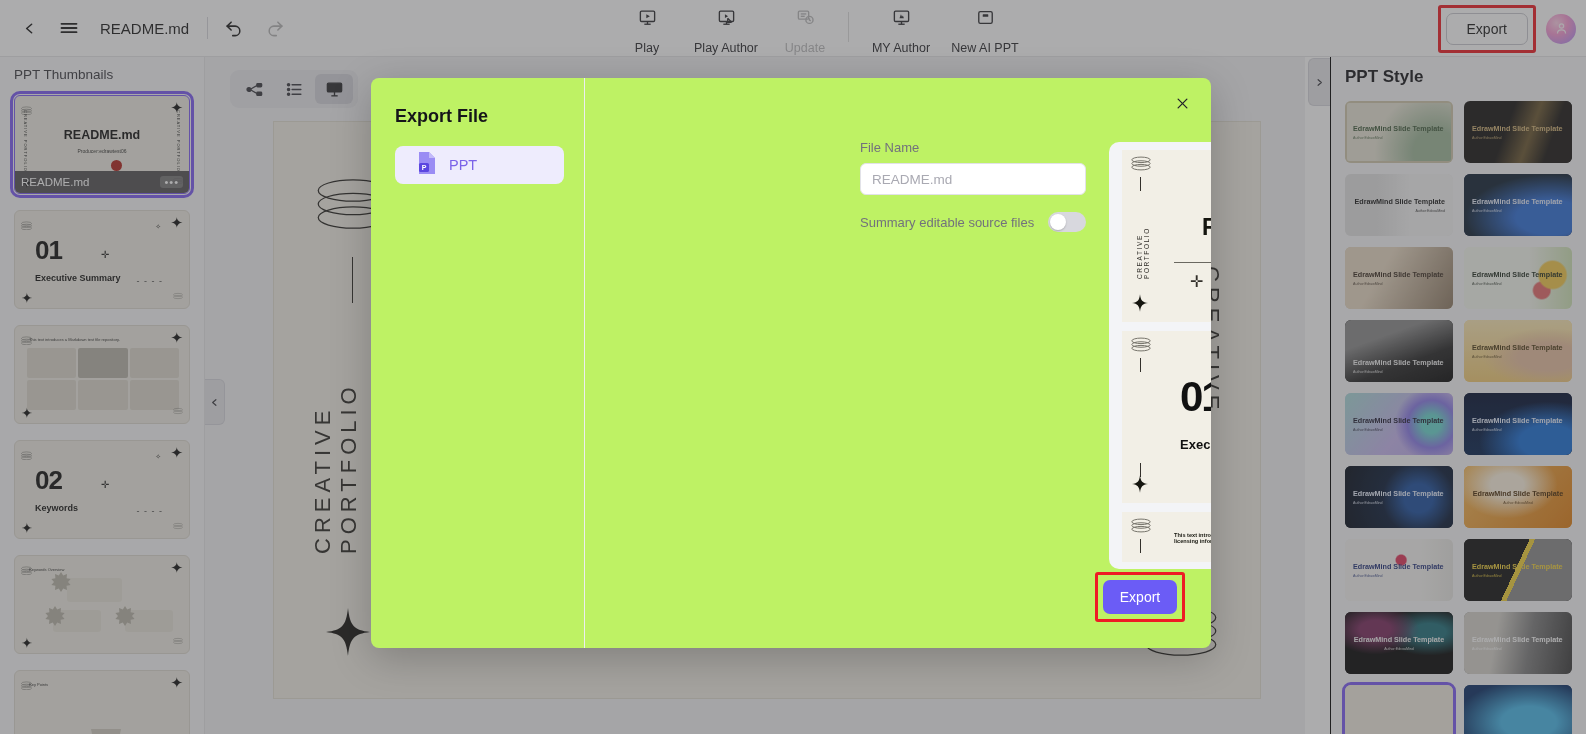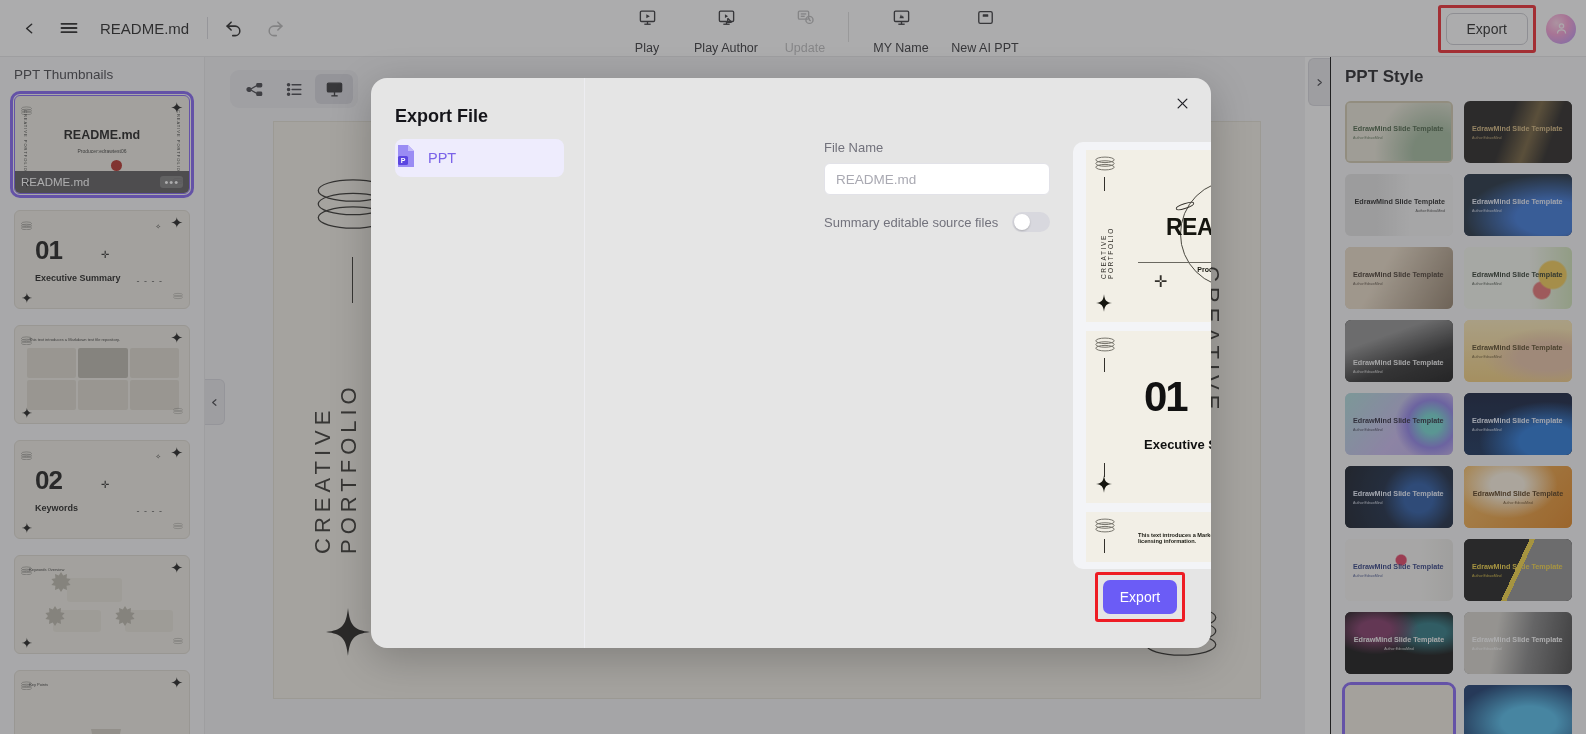--- a/index.html
+++ b/index.html
@@ -143,28 +143,29 @@
   .collapse-r {
     position:absolute; right:256px; top:58px; width:22px; height:48px;
     background:#e6e6ea; border-radius:6px 0 0 6px; border:1px solid #d6d6dc; border-right:none;
     display:flex;align-items:center;justify-content:center; cursor:pointer; z-index:6;
   }
 
   
   .backdrop { position:absolute; inset:0; background: rgba(70,70,74,.45); z-index:20; }
   .modal {
     position:absolute; left:371px; top:78px; width:840px; height:570px;
-    background:#e5e5e5; border-radius:16px; z-index:21; display:flex; overflow:hidden;
+    background:#bef264; border-radius:8px; z-index:21; display:flex; overflow:hidden;
     box-shadow: 0 10px 40px rgba(0,0,0,.22);
+    gap: 36px;
   }
   .m-left { width: 214px; border-right:1px solid #ededf1; padding: 28px 20px 0 24px; }
   .m-title { font-size:18px; font-weight:bold; color:#15151a; }
   .fmt {
-    margin-top: 12px; height: 38px; border-radius:8px; background:#eeecfd;
-    display:flex; align-items:center; gap:11px; padding-left:0; cursor:pointer;
+    margin-top: 19px; height: 38px; border-radius:8px; background:#eeecfd;
+    display:flex; align-items:center; gap:11px; padding-left:21px; cursor:pointer;
   }
   .fmt .nm { font-size:14.5px; color:#7b63e8; }
   .m-right { flex:1; position:relative; padding: 26px 26px 0 26px; }
   .m-close { position:absolute; right:16px; top:12px; width:26px;height:26px; display:flex;align-items:center;justify-content:center;cursor:pointer;}
 
   .form { position:absolute; left:239px; top:62px; width:226px; }
   .flabel { font-size:13px; color:#72727c; }
   .finput {
     margin-top:8px; width:226px; height:32px; border:1px solid #e2e2e8; border-radius:6px;
     padding: 0 11px; font-size:13.5px; color:#15151a; outline:none; background:#fff;
@@ -277,21 +278,21 @@
       <div class="tb-vsep"></div>
       <div class="tb-act wide">
         <span>
           <svg width="19" height="19" viewBox="0 0 24 24" fill="none" stroke="#2a2a2e" stroke-width="1.7">
               <rect x="3" y="4" width="18" height="13" rx="1.5"></rect>
               <path d="M9.5 13l1.8-5 1.3 3 1.2-1.6 1.2 3.6z" fill="#2a2a2e" stroke="none"></path>
               <line x1="12" y1="17" x2="12" y2="20.5"></line>
               <line x1="8" y1="20.5" x2="16" y2="20.5"></line>
             </svg>
         </span>
-        <span class="lbl">MY Name</span>
+        <span class="lbl">MY Author</span>
       </div>
       <div class="tb-act wide">
         <span>
           <svg width="19" height="19" viewBox="0 0 24 24" fill="none" stroke="#2a2a2e" stroke-width="1.7">
               <rect x="3.5" y="4.5" width="17" height="15" rx="2"></rect>
               <rect x="8.5" y="8" width="7" height="3.2" rx="0.6" fill="#2a2a2e" stroke="none"></rect>
             </svg>
         </span>
         <span class="lbl">New AI PPT</span>
       </div>

